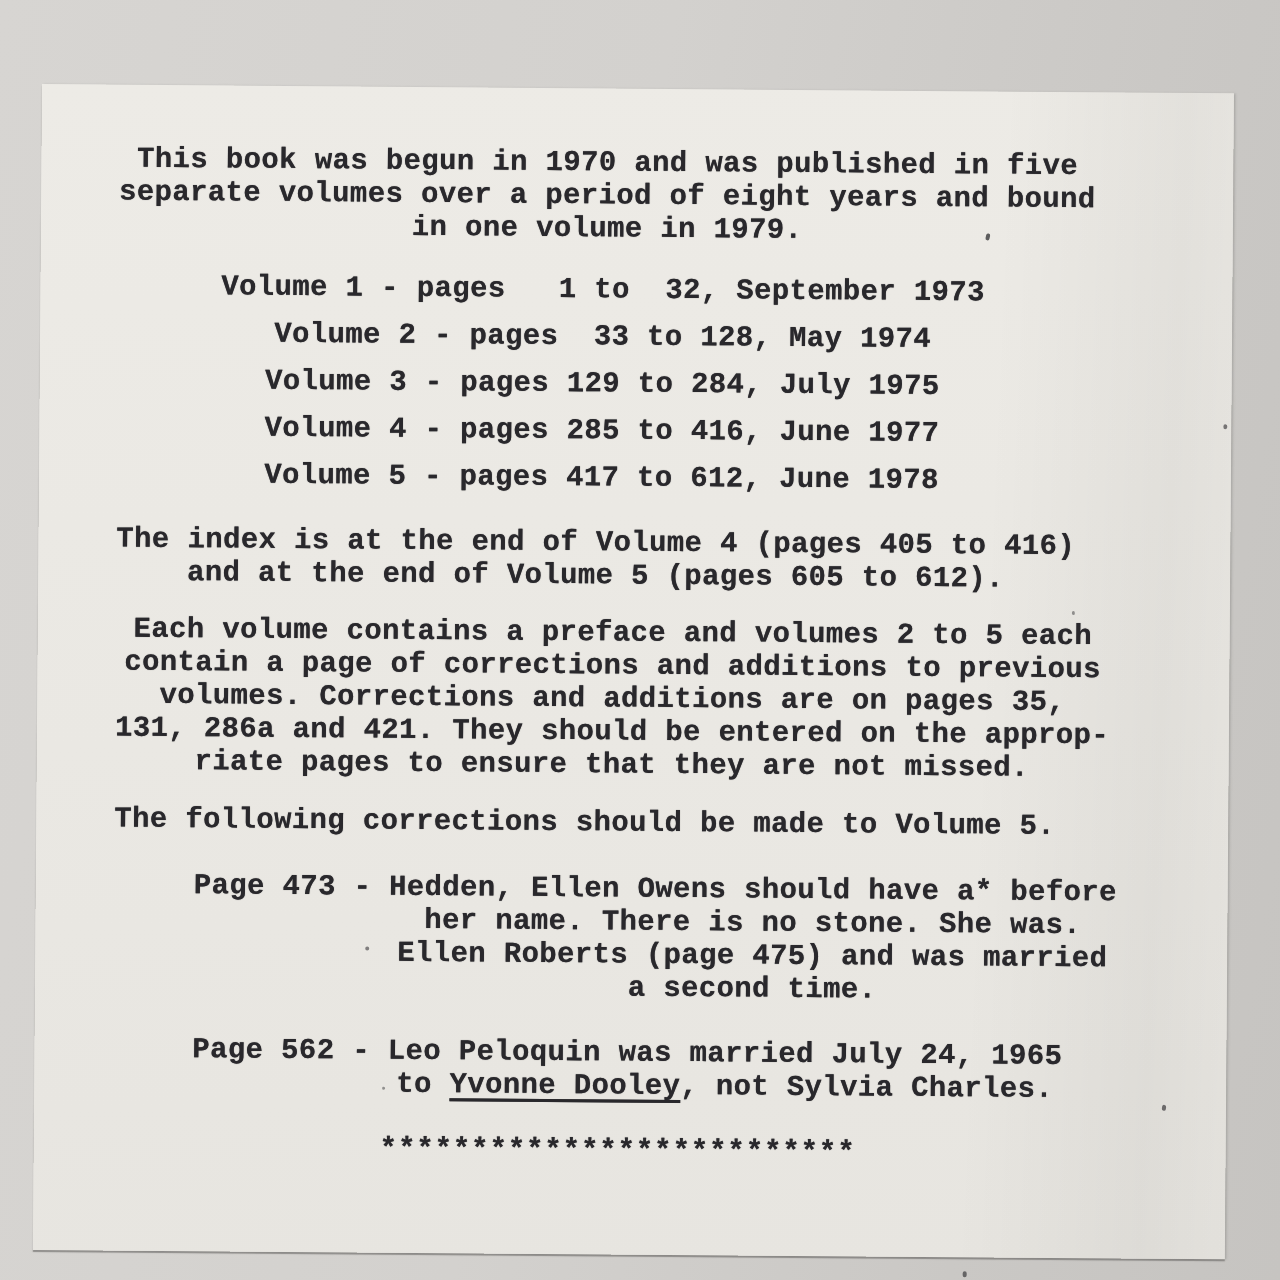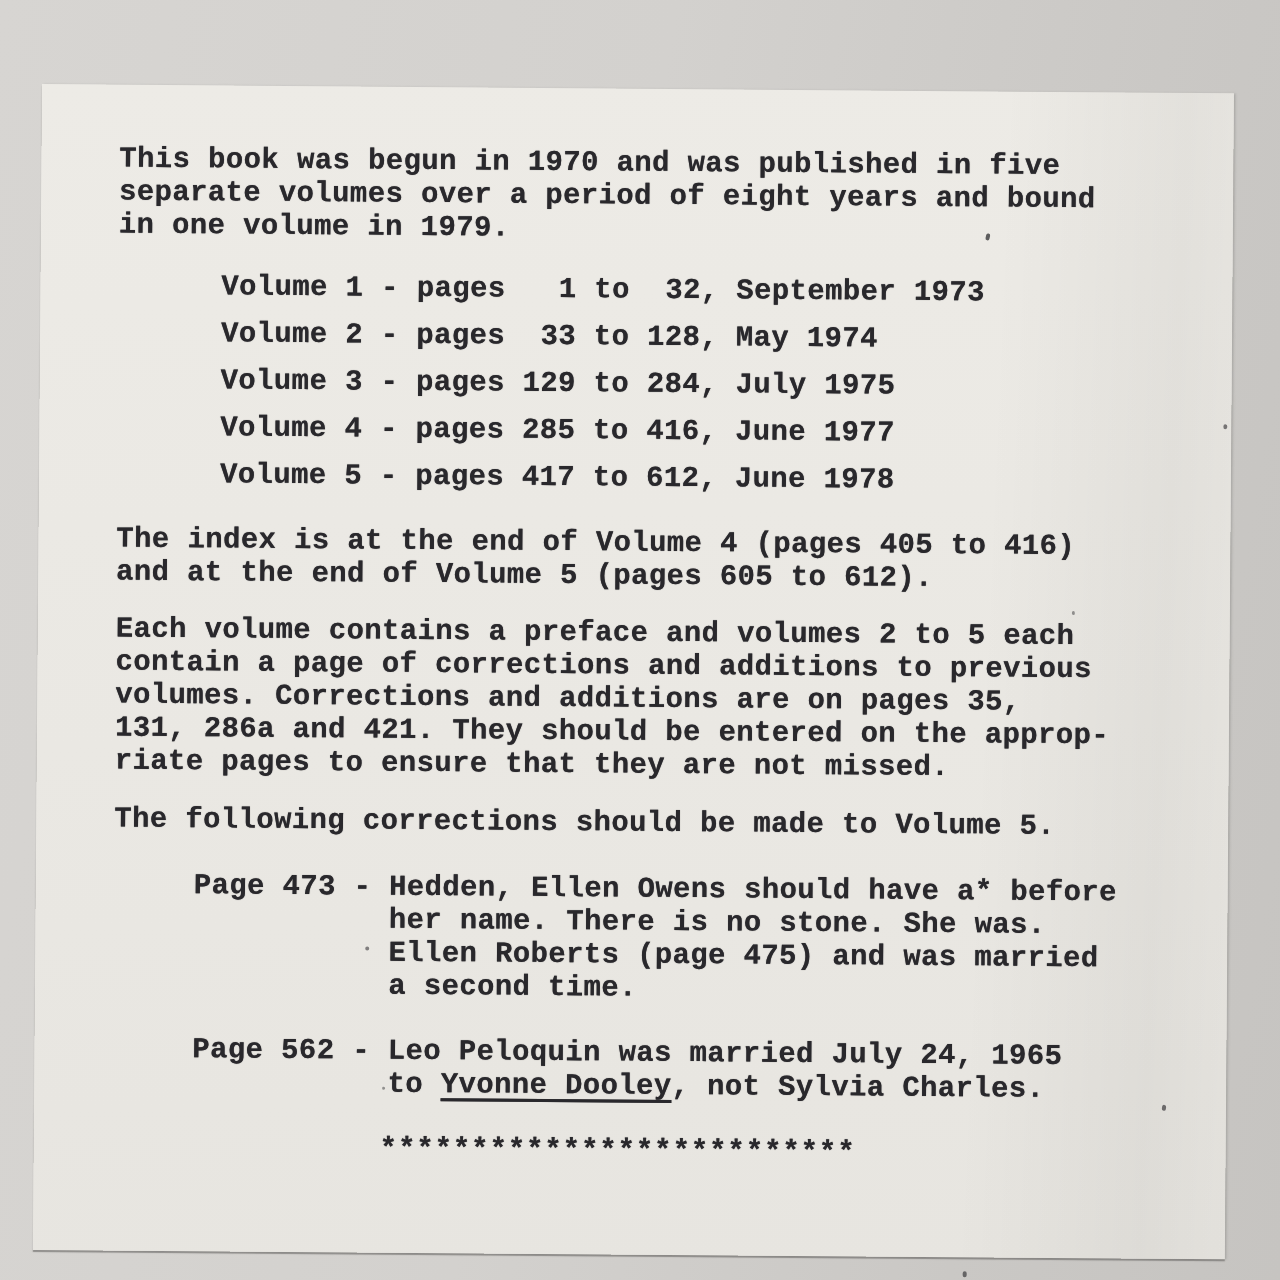--- a/index.html
+++ b/index.html
@@ -3,20 +3,21 @@
 <meta charset="utf-8">
 <style>
   * { margin: 0; padding: 0; box-sizing: border-box; }
   html, body { width: 1280px; height: 1280px; overflow: hidden; }
 
   .photo {
     position: relative;
     width: 1280px;
     height: 1280px;
     background: linear-gradient(100deg, #d7d5d2 0%, #d3d1ce 45%, #cac8c5 78%, #c6c4c1 100%);
+    text-align: center;
   }
 
   .paper {
     position: absolute;
     left: 42px;
     top: 84px;
     width: 1192px;
     height: 1166px;
     background:
       linear-gradient(92deg, rgba(0,0,0,0) 78%, rgba(0,0,0,0.045) 93%, rgba(0,0,0,0.02) 100%),

